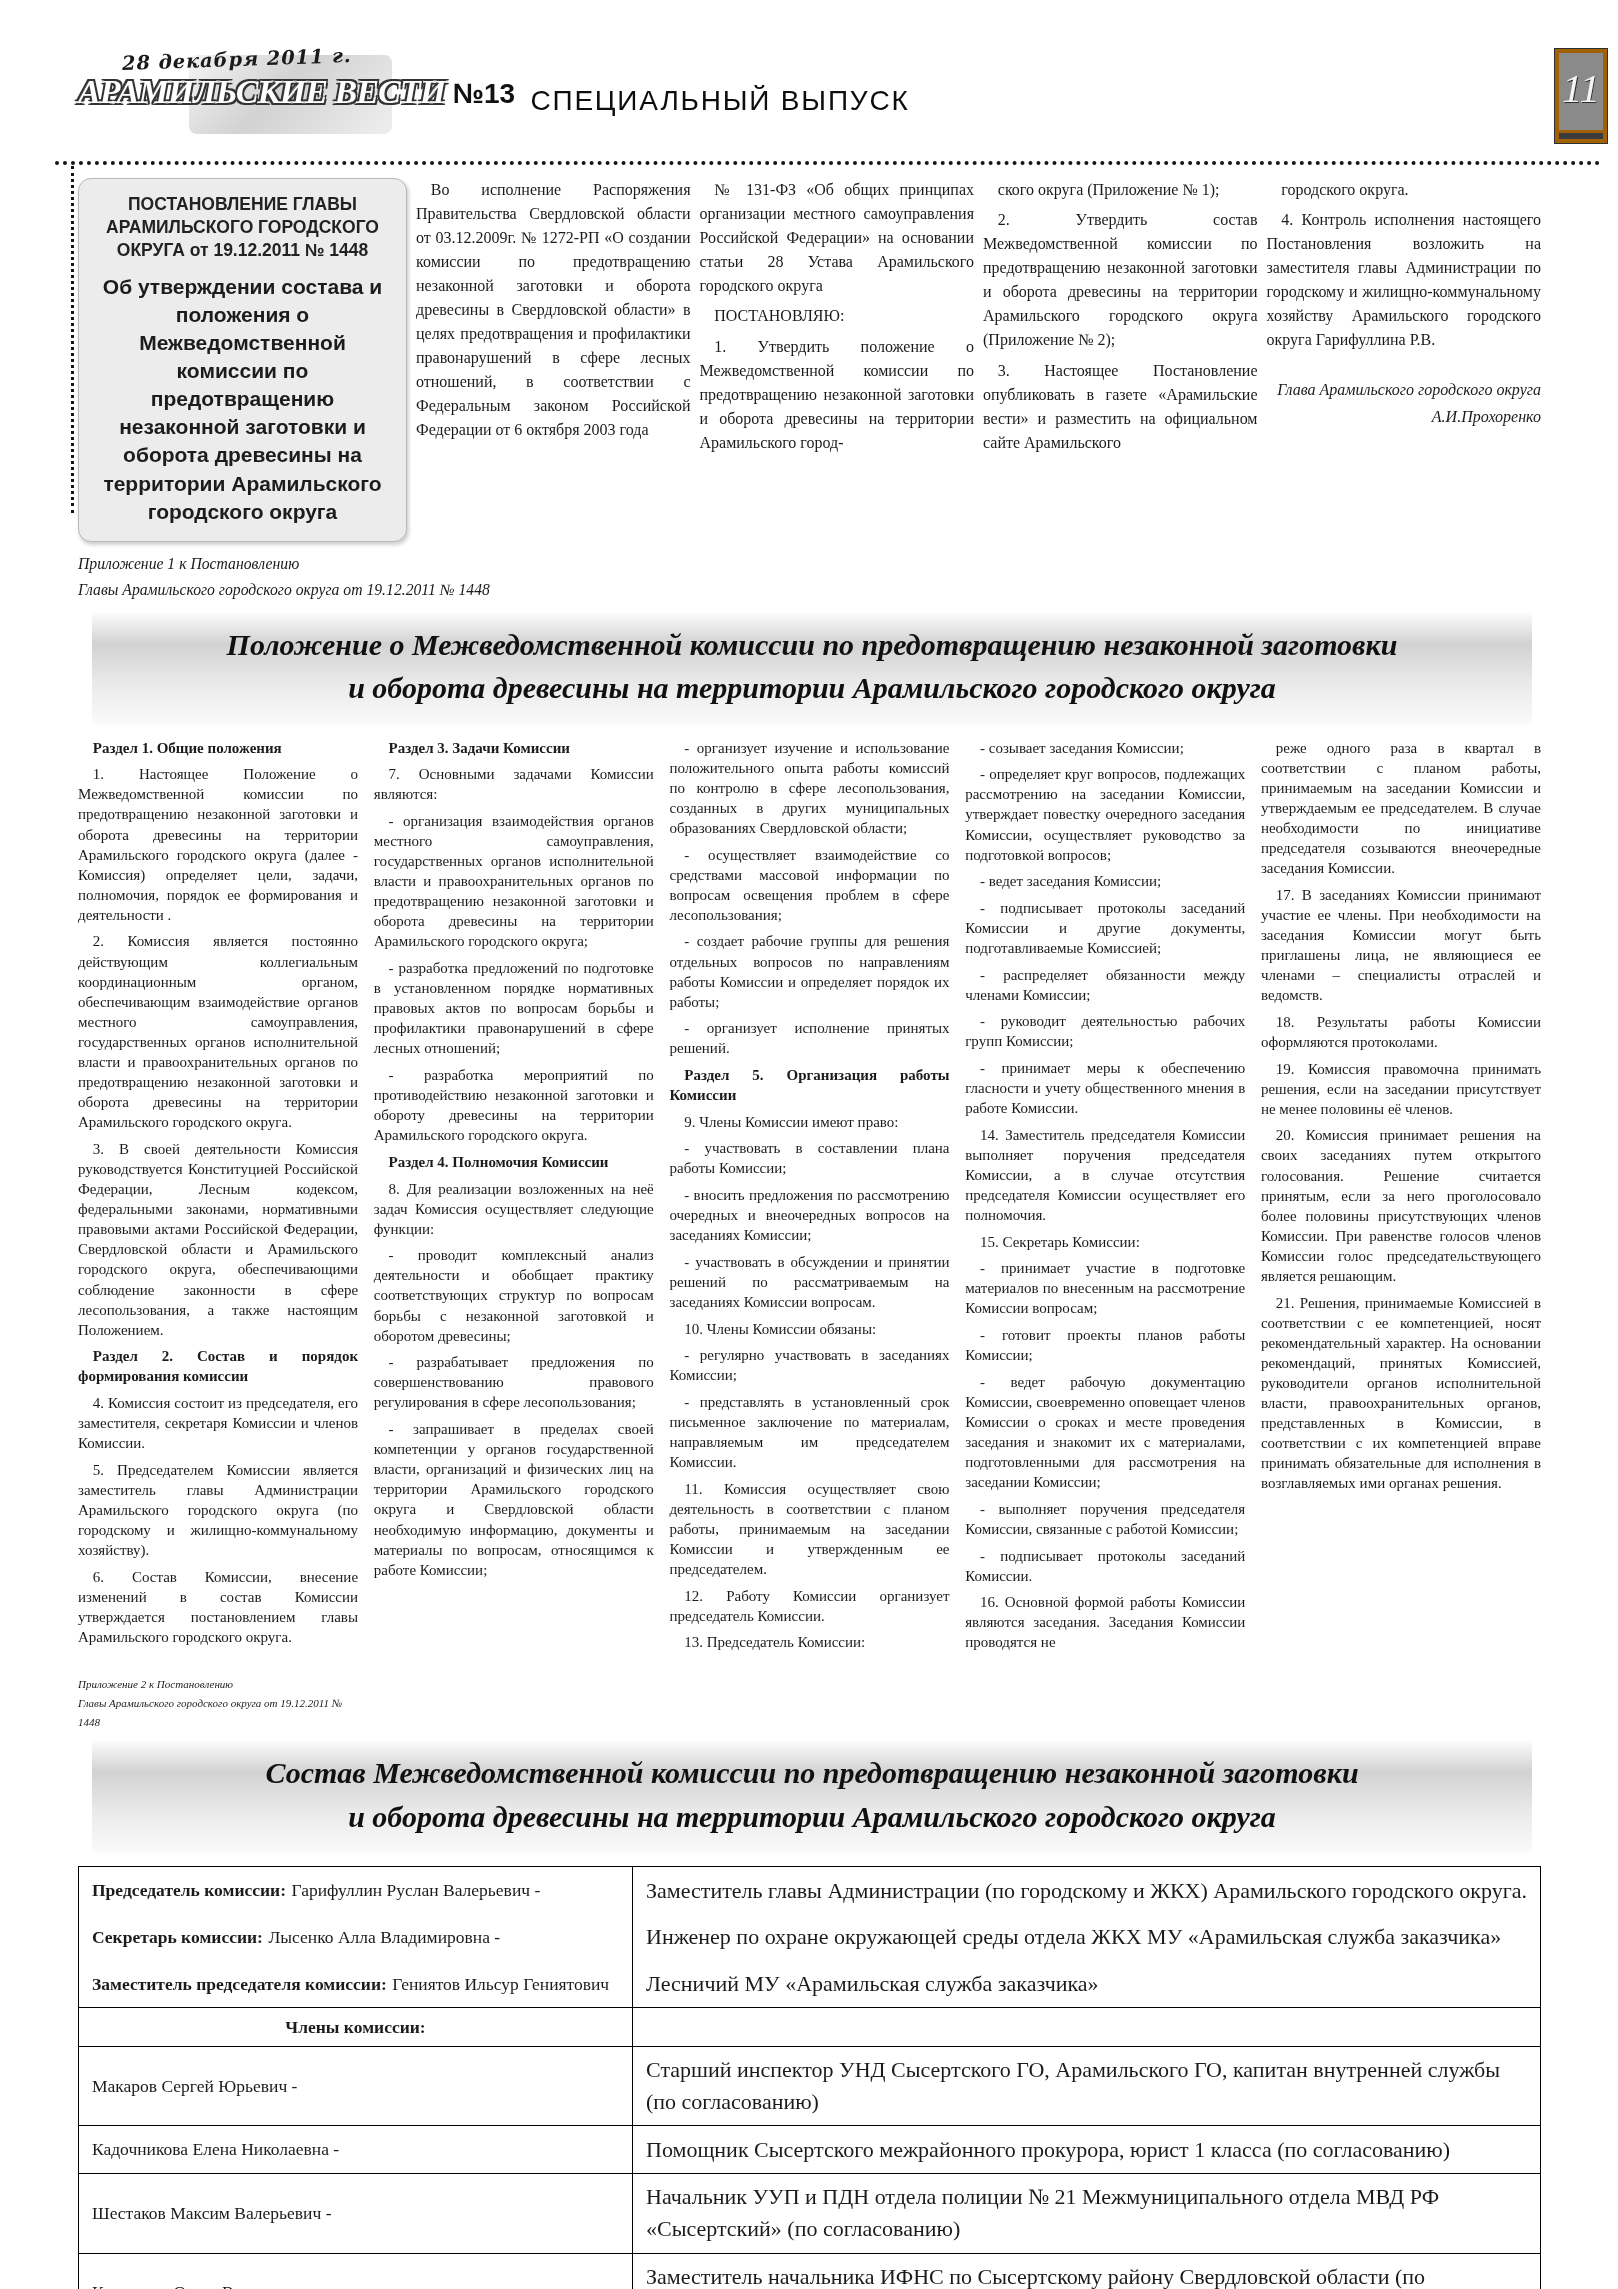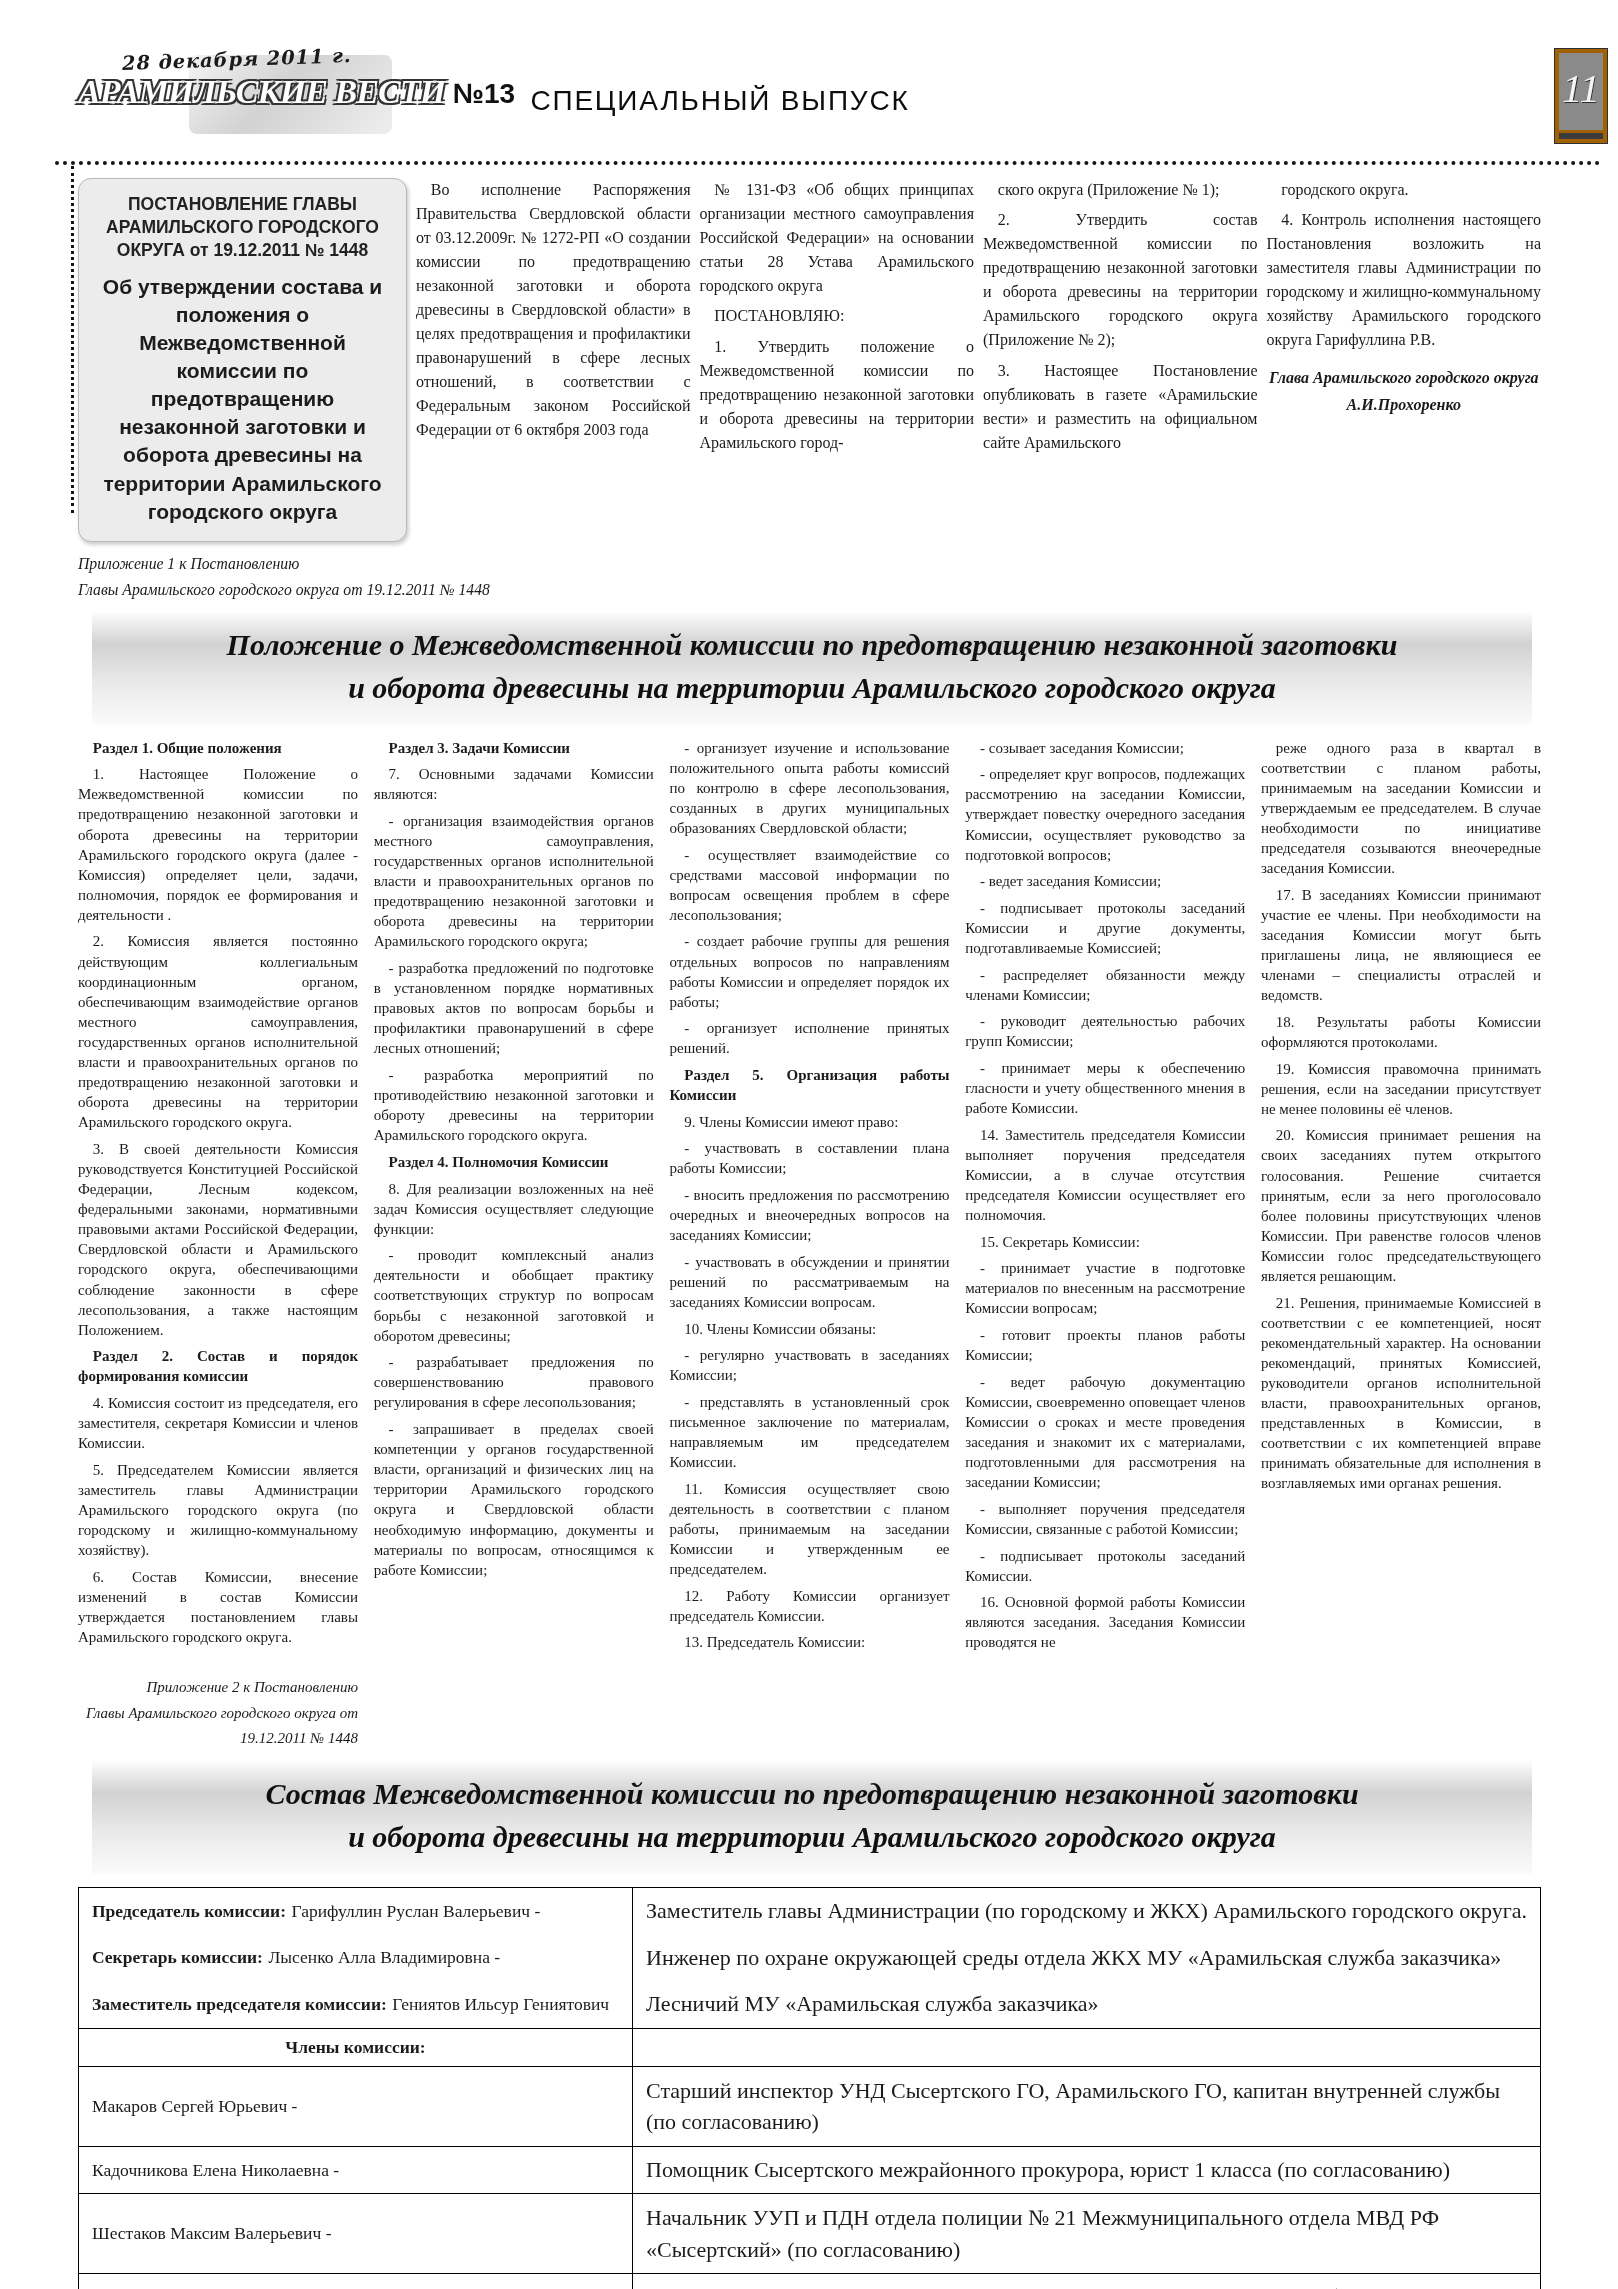--- a/index.html
+++ b/index.html
@@ -34,23 +34,23 @@
   .res-box{flex:none;width:329px;box-sizing:border-box;background:#ececec;border:1.8px solid #b9b9b9;
            border-radius:13px;padding:14.8px 11px;box-shadow:1.8px 2.8px 3.7px rgba(0,0,0,.18);}
   .res-box-title{font-family:"Liberation Sans",sans-serif;font-weight:bold;font-size:17.5px;
                  text-align:center;line-height:1.3;color:#222;}
   .res-box-sub{font-family:"Liberation Sans",sans-serif;font-weight:bold;font-size:21px;
                text-align:center;line-height:1.34;margin-top:11px;color:#1c1c1c;}
   .res-col{flex:1;font-size:16px;line-height:1.5;text-align:justify;}
   
   .para{text-indent:14.8px;margin:0 0 6.5px;}
   .s-h{font-weight:bold;}
-  .s-sig{font-weight:bold;font-style:italic;text-align:center;text-indent:0;margin-top:12px;line-height:1.7;}
-  .s-app{font-style:italic;text-indent:0;font-size:15px;line-height:1.7;margin-top:28px;margin-bottom:0;
-         text-align:right;}
+  .s-sig{font-weight:normal;font-style:italic;text-align:right;text-indent:0;margin-top:24px;line-height:1.7;}
+  .s-app{font-style:italic;text-indent:0;font-size:11px;line-height:1.7;margin-top:28px;margin-bottom:0;
+         text-align:left;}
   
   .appendix{margin:9.2px 78px 0 78px;font-style:italic;font-size:15.7px;line-height:1.65;}
   
   .band{margin:9.2px 87px 0 92px;padding:11px 9.2px 14.8px;text-align:center;
         background:linear-gradient(180deg,#fdfdfd 0%,#d2d2d2 28%,#e9e9e9 62%,#fbfbfb 100%);}
   .band-line{font-weight:bold;font-style:italic;font-size:30px;line-height:1.45;color:#101010;}
   
   .cols5{display:flex;gap:15.7px;margin:13px 78px 0 78px;font-size:15px;line-height:1.34;
          text-align:justify;}
   .pcol{flex:1;min-width:0;}

